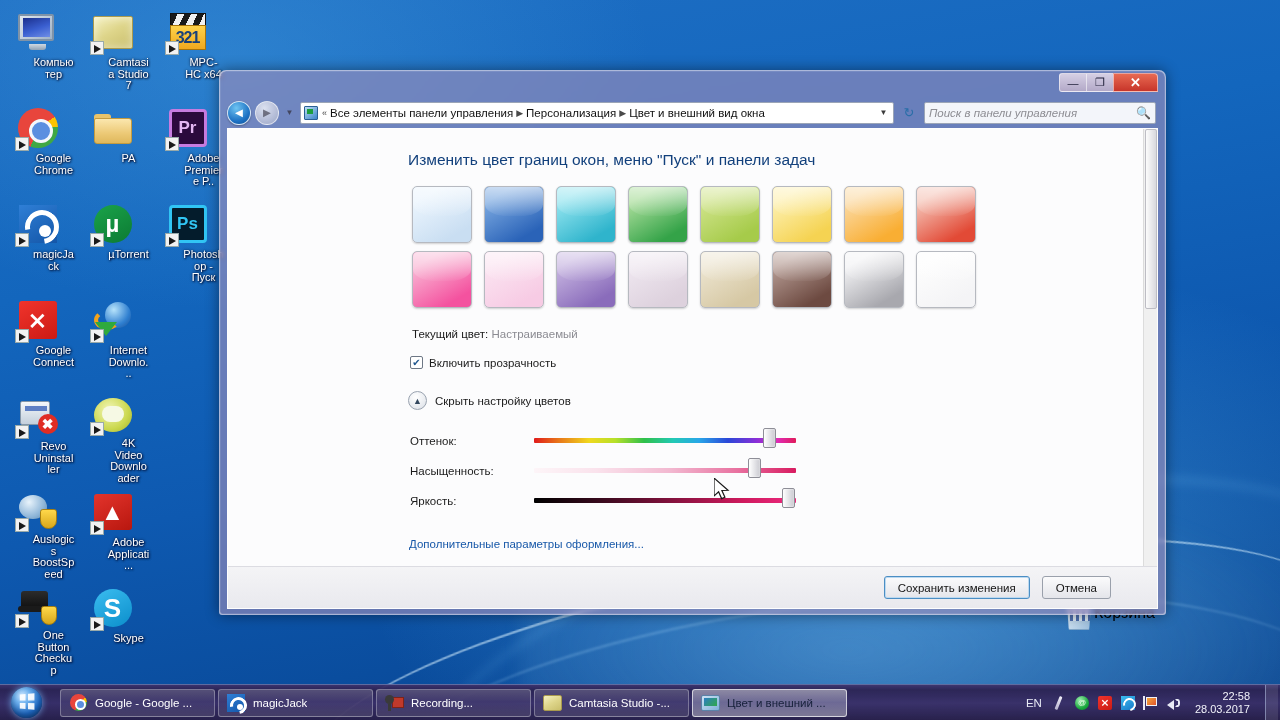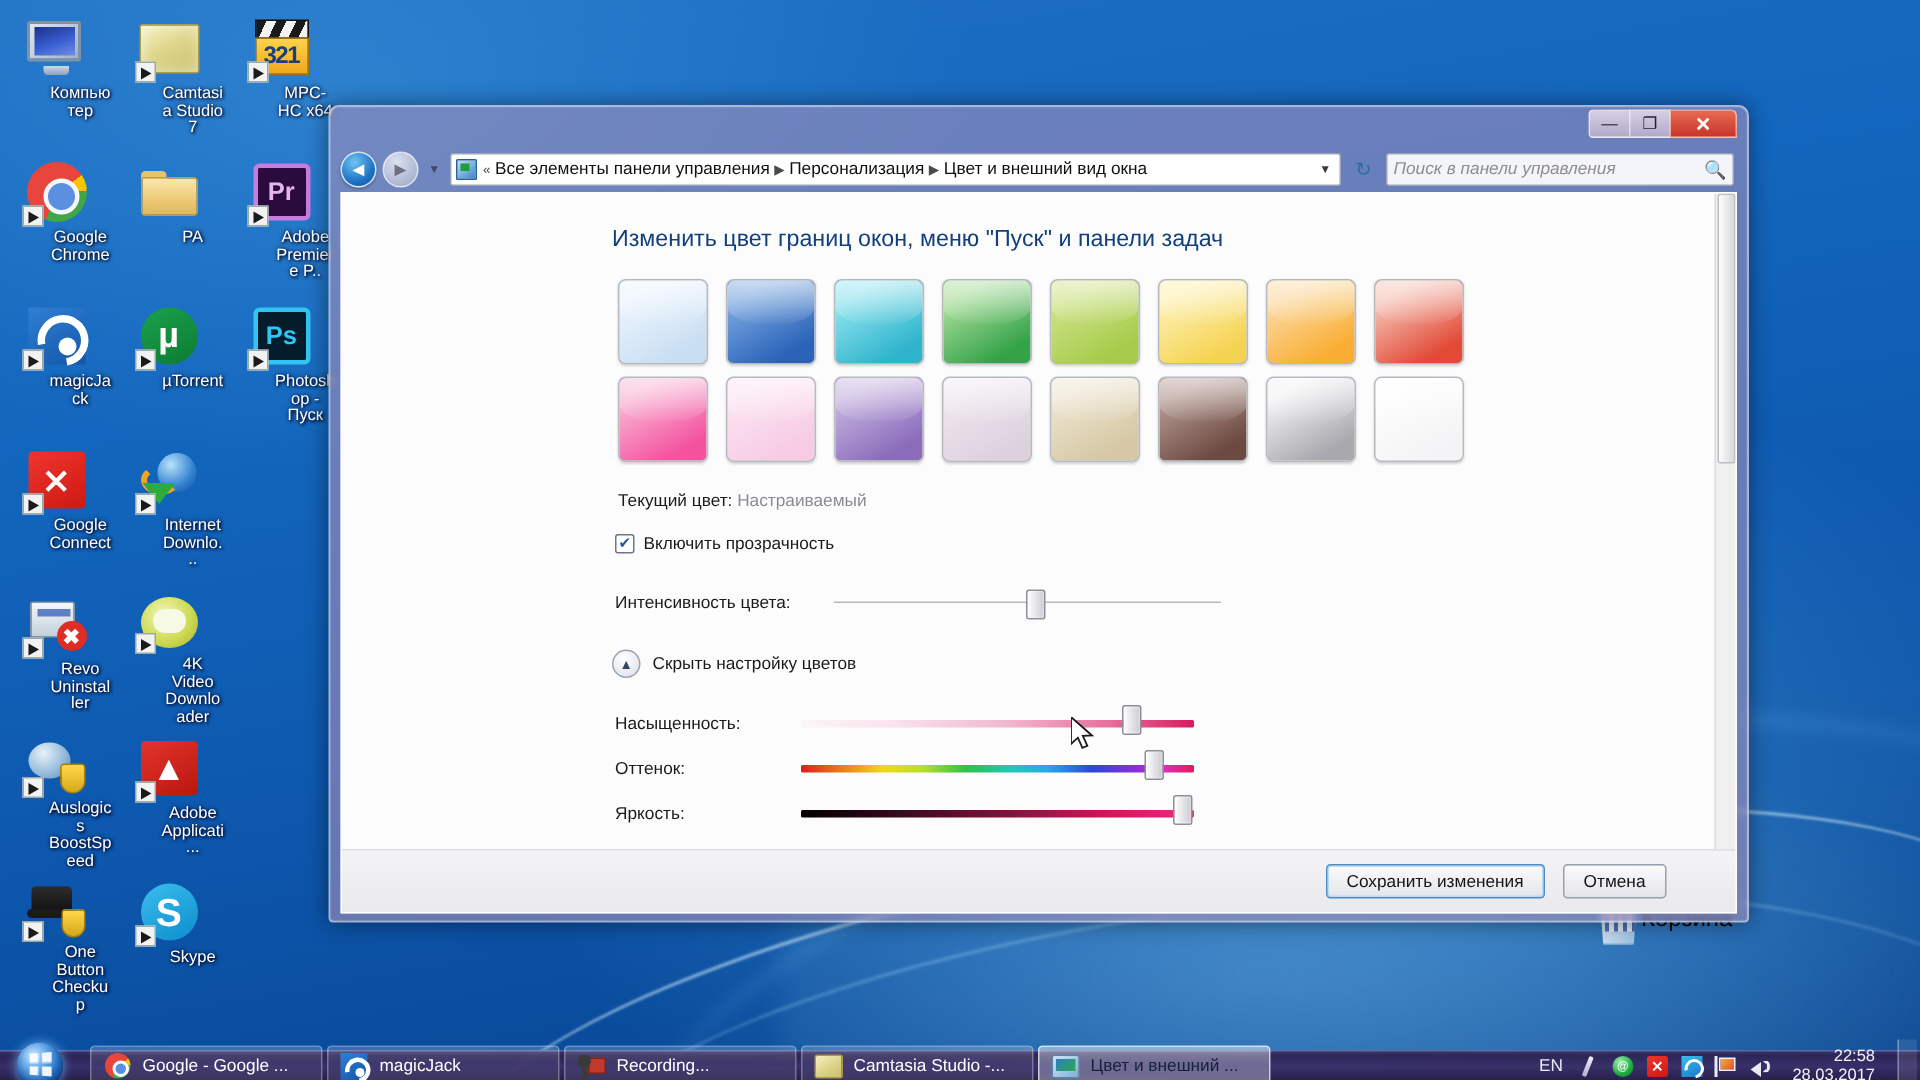--- a/index.html
+++ b/index.html
@@ -497,21 +497,21 @@
     font-size: 11.5px; color: #141414;
     background: linear-gradient(#fbfbfc,#e4e5ea);
     border: 1px solid #9aa0ab; border-radius: 3px;
     display: flex; align-items: center; justify-content: center;
     cursor: pointer;
   }
   #btn-save { border-color: #4b8ec4; box-shadow: 0 0 0 1px #bcd9f0 inset; }
 
   
   #taskbar {
-    position: absolute; left: 0; bottom: 0; width: 1280px; height: 20px;
+    position: absolute; left: 0; bottom: 0; width: 1280px; height: 36px;
     background: linear-gradient(180deg, rgba(62,48,106,0.93) 0%, rgba(44,34,82,0.95) 14%,
                 rgba(58,44,100,0.92) 52%, rgba(40,30,72,0.96) 100%);
     border-top: 1px solid rgba(140,170,230,0.55);
     display: flex; align-items: center;
   }
   #start-orb {
     width: 48px; height: 34px; margin-left: 2px;
     display: flex; align-items: center; justify-content: center; flex: none;
   }
   .orb {
@@ -858,46 +858,39 @@
         <div id="cur-row">
           <span>Текущий цвет:</span>
           <span id="cur-val">Настраиваемый</span>
         </div>
 
         <div id="transp-row">
           <div class="cbox">✔</div>
           <span>Включить прозрачность</span>
         </div>
 
-        <div class="row" id="intensity-row">
-          <span class="lbl">Интенсивность цвета:</span>
-          <div class="track-plain">
-            <div class="line"></div>
-            <div class="thumb" id="thumb-intensity" style="left: 127.66px;"></div>
-          </div>
-        </div>
 
         <div id="expander">
           <div class="round-btn">▲</div>
           <span>Скрыть настройку цветов</span>
         </div>
 
         <div id="hsb">
+          <div class="row">
+            <span class="lbl">Оттенок:</span>
+            <div class="grad-track">
+              <div class="grad-bar" id="bar-hue"></div>
+              <div class="thumb" id="thumb-hue" style="left: 229.3px;"></div>
+            </div>
+          </div>
           <div class="row">
             <span class="lbl">Насыщенность:</span>
             <div class="grad-track">
               <div class="grad-bar" id="bar-sat"></div>
               <div class="thumb" id="thumb-sat" style="left: 213.58px;"></div>
-            </div>
-          </div>
-          <div class="row">
-            <span class="lbl">Оттенок:</span>
-            <div class="grad-track">
-              <div class="grad-bar" id="bar-hue"></div>
-              <div class="thumb" id="thumb-hue" style="left: 229.3px;"></div>
             </div>
           </div>
           <div class="row">
             <span class="lbl">Яркость:</span>
             <div class="grad-track">
               <div class="grad-bar" id="bar-bri"></div>
               <div class="thumb" id="thumb-bri" style="left: 247.64px;"></div>
             </div>
           </div>
         </div>

